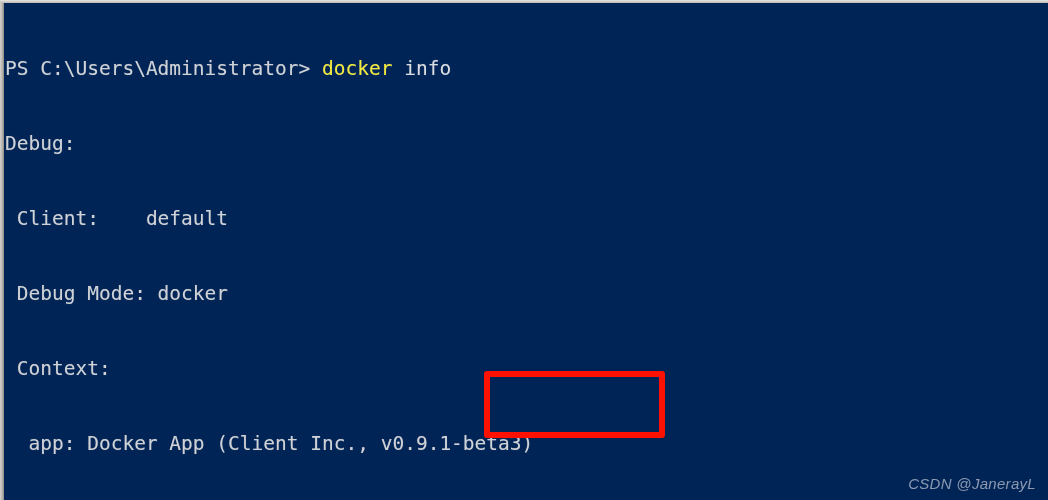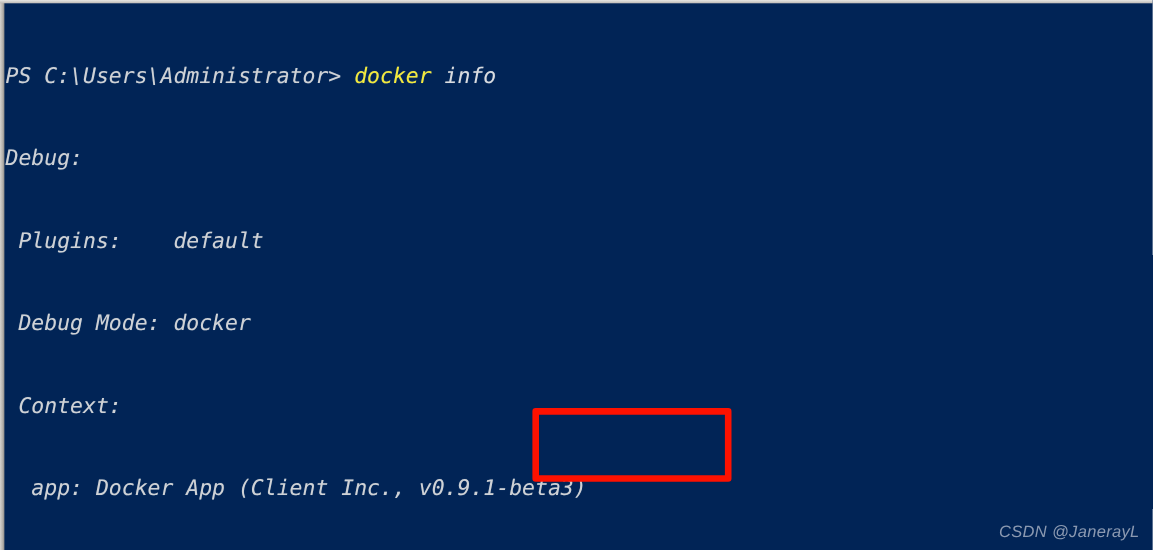--- a/index.html
+++ b/index.html
@@ -43,21 +43,20 @@
     line-height: 25px;
     letter-spacing: 0px;
     white-space: pre;
     z-index: 2;
   }
   .line {
     height: 25px;
     white-space: pre;
     color: #cfd2d6;
     text-shadow: 0 0 1px rgba(200,205,215,0.35);
-    font-style: italic;
   }
   .cmd-yellow { color: #f3ea3c; }
   .cmd-white { color: #d9dce0; }
   
   #red-box {
     position: absolute;
     left: 484px;
     top: 371px;
     width: 181px;
     height: 67px;
@@ -84,21 +83,21 @@
 <body>
 
 <div id="screenshot">
 
   <div id="edge-top"></div>
   <div id="edge-left"></div>
 
   <div id="console">
     <div class="line"><span>PS C:\Users\Administrator&gt;</span><span> </span><span class="cmd-yellow">docker</span><span class="cmd-white"> info</span></div>
     <div class="line">Debug:</div>
-    <div class="line"> Plugins:    default</div>
+    <div class="line"> Client:    default</div>
     <div class="line"> Debug Mode: docker</div>
     <div class="line"> Context:</div>
     <div class="line">  app: Docker App (Client Inc., v0.9.1-beta3)</div>
     
     
     
     
     
     
     

